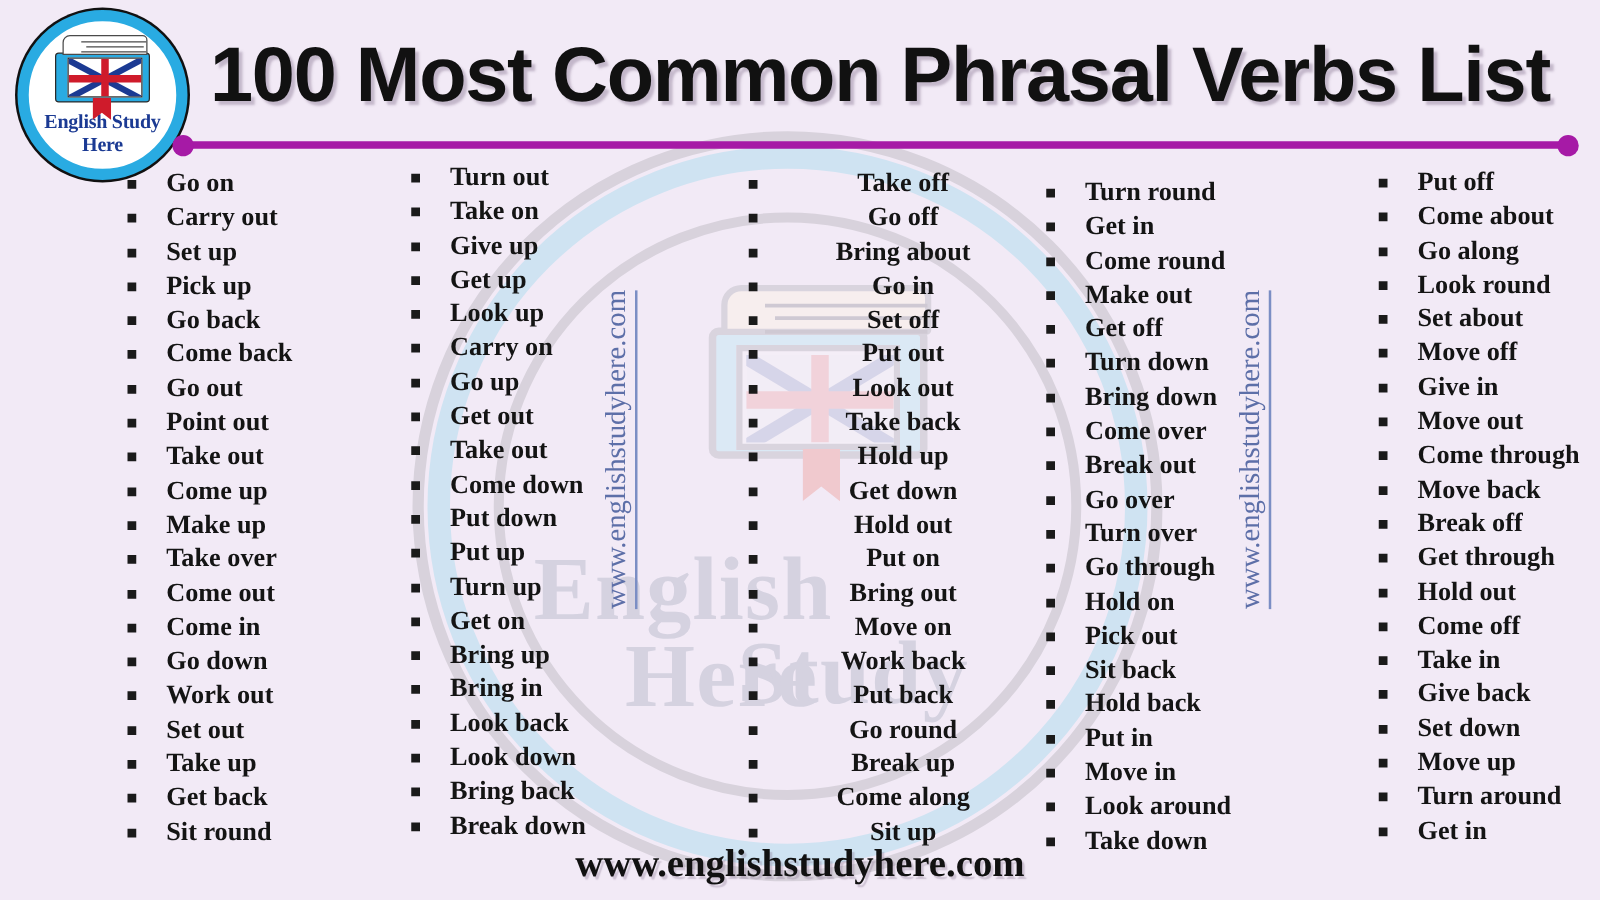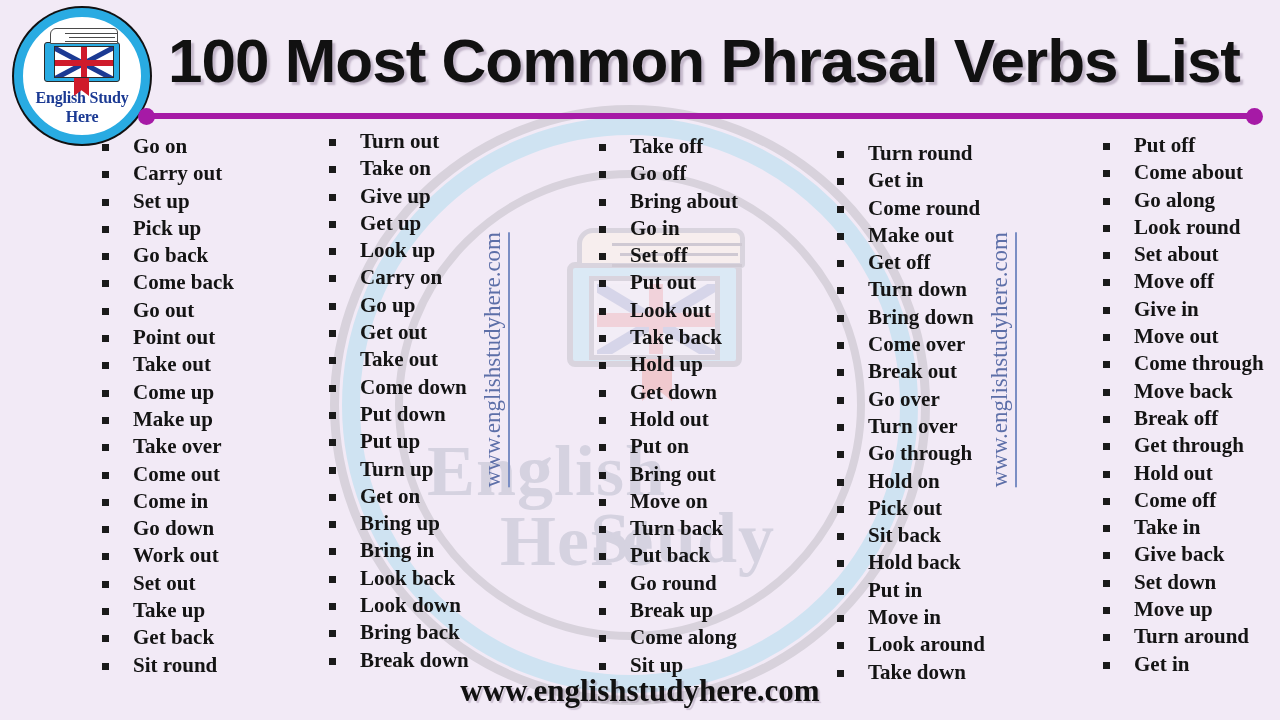--- a/index.html
+++ b/index.html
@@ -261,21 +261,21 @@
     z-index: 2;
     margin-left: 48px;
   }
 
   .column {
     position: relative;
     height: 100%;
   }
   .col-1 { width: 257px; padding-left: 48px; padding-top: 5px; }
   .col-2 { width: 272px; padding-left: 18px; padding-top: 0px; }
-  .col-3 { width: 238px; padding-left: 16px; padding-top: 5px; }
+  .col-3 { width: 238px; padding-left: 16px; padding-top: 5px; text-align: center; }
   .col-4 { width: 268px; padding-left: 16px; padding-top: 12px; }
   .col-5 { width: 245px; padding-left: 14px; padding-top: 4px; }
 
   ul.verb-list {
     list-style: none;
   }
 
   ul.verb-list li {
     position: relative;
     font-family: "Liberation Serif", serif;
@@ -446,21 +446,21 @@
       <li>Set off</li>
       <li>Put out</li>
       <li>Look out</li>
       <li>Take back</li>
       <li>Hold up</li>
       <li>Get down</li>
       <li>Hold out</li>
       <li>Put on</li>
       <li>Bring out</li>
       <li>Move on</li>
-      <li>Turn back</li>
+      <li>Work back</li>
       <li>Put back</li>
       <li>Go round</li>
       <li>Break up</li>
       <li>Come along</li>
       <li>Sit up</li>
     </ul>
   </div>
 
   <div class="column col-4">
     <ul class="verb-list">

